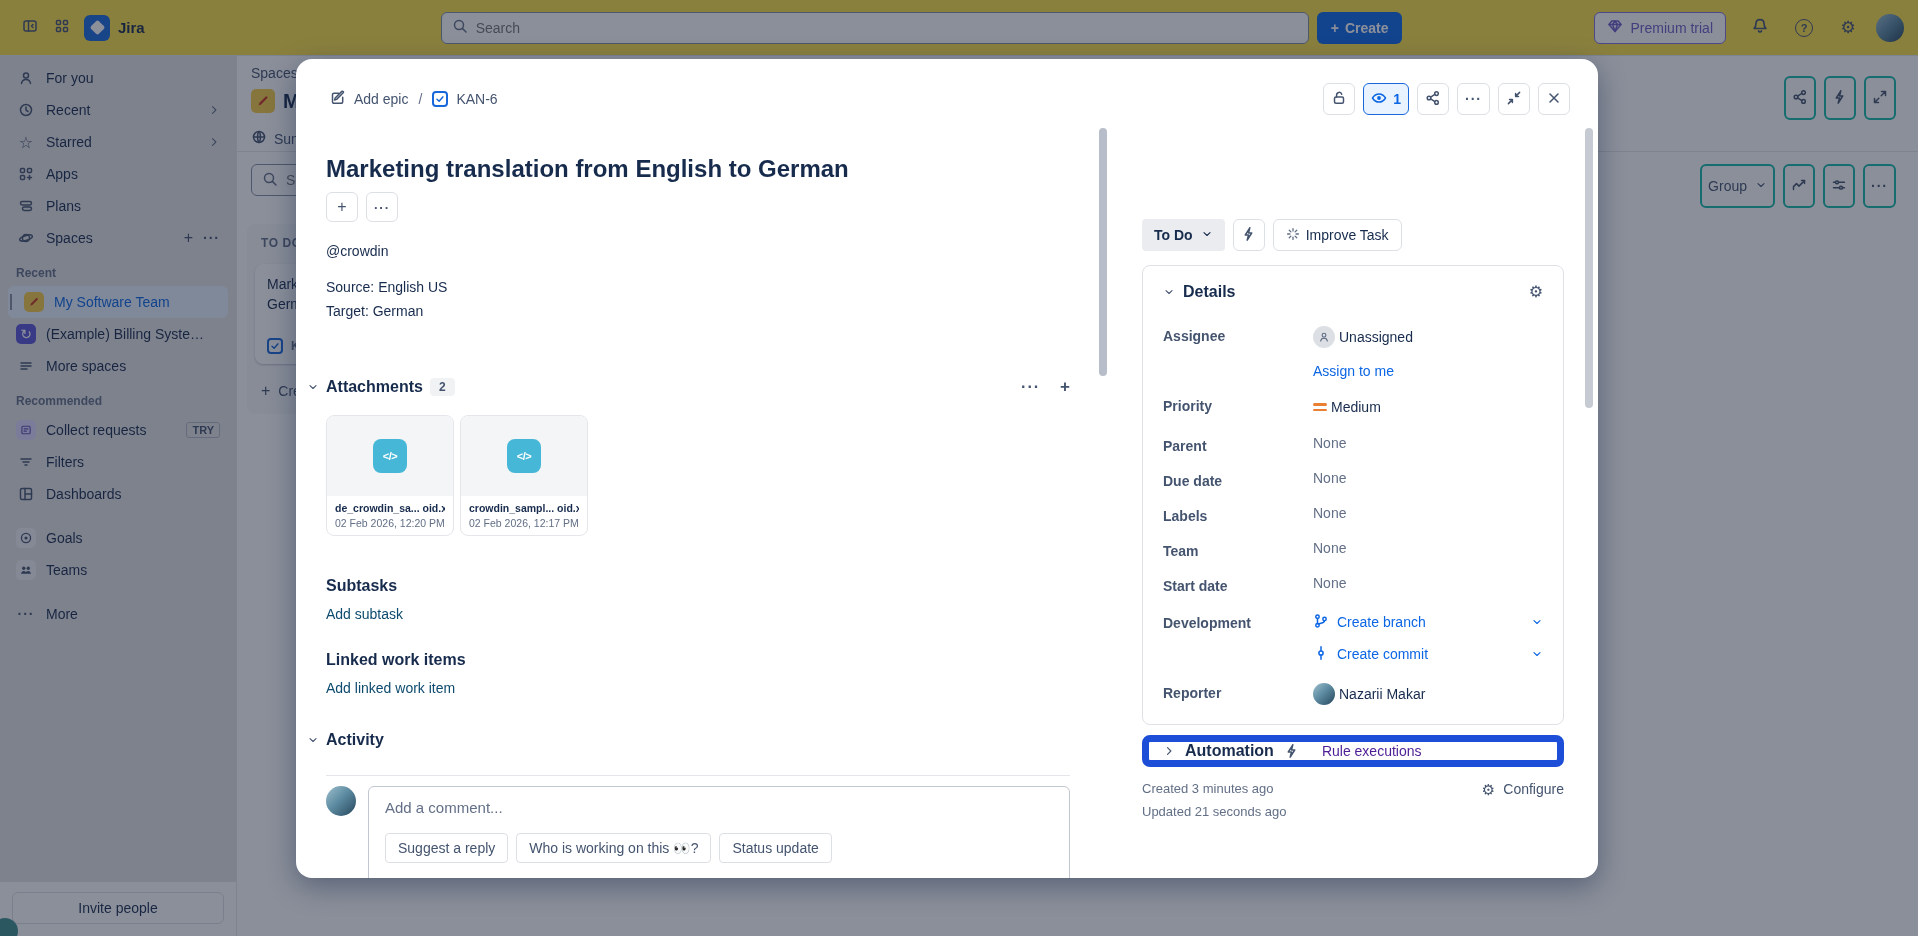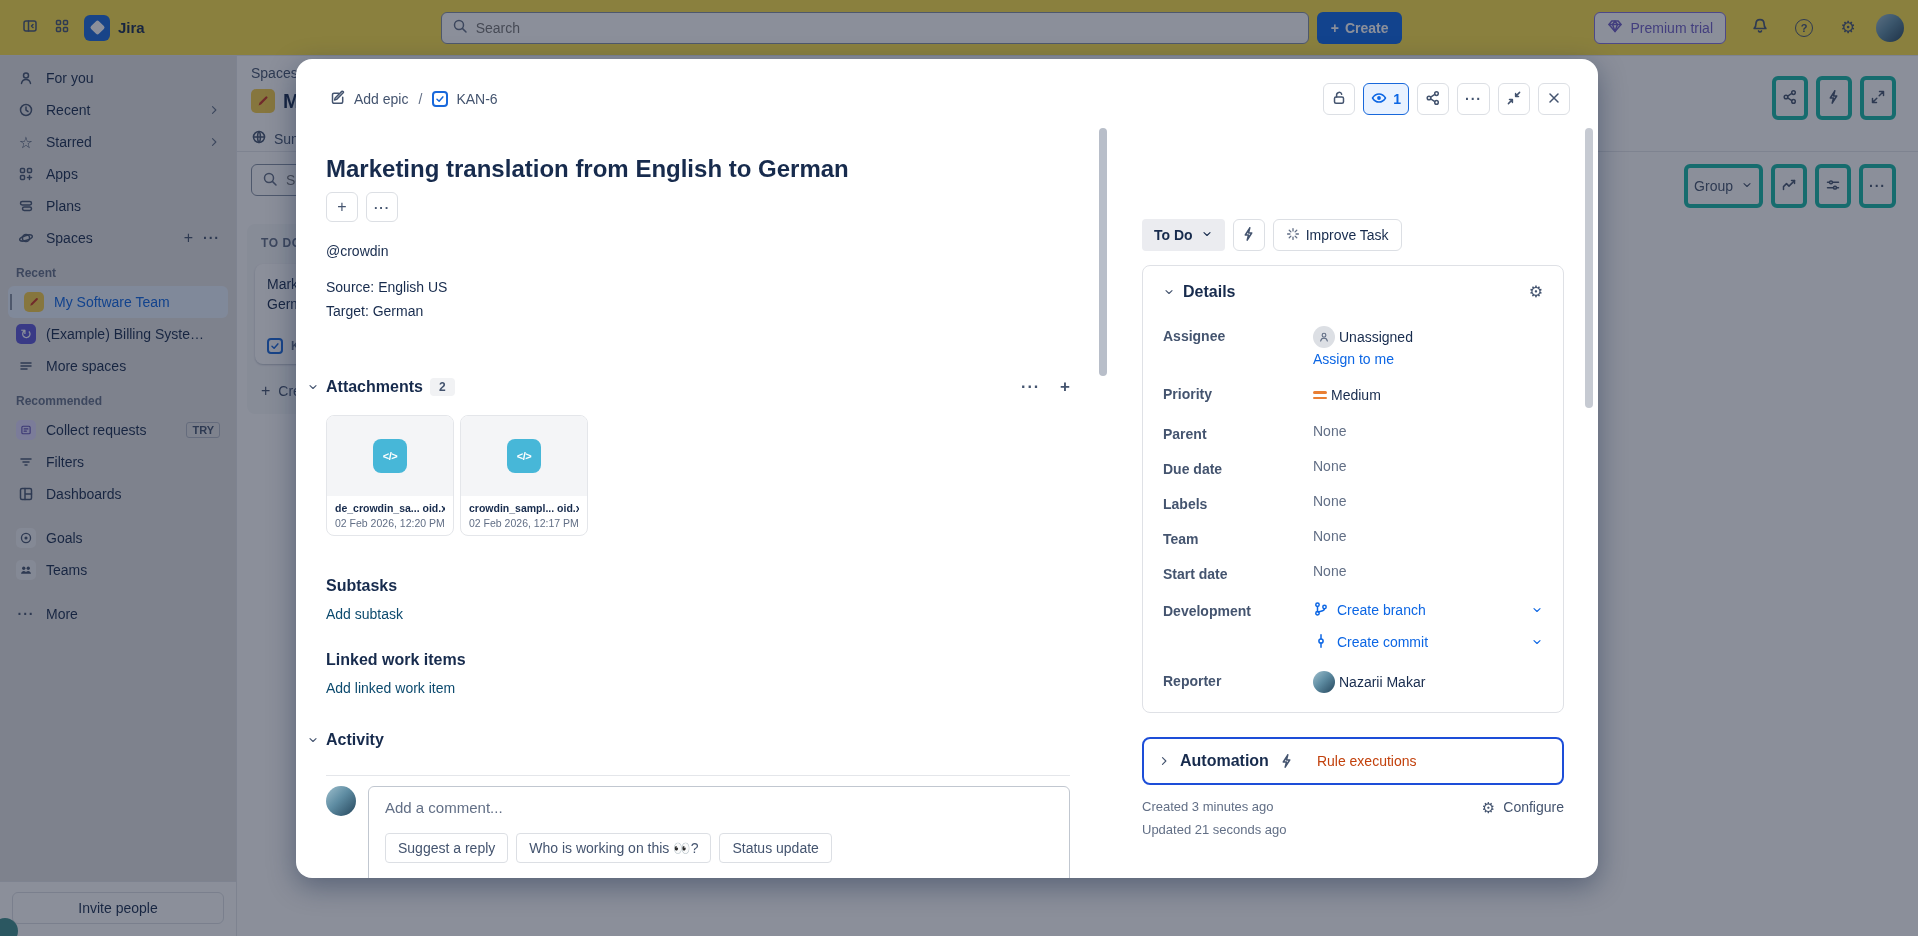--- a/index.html
+++ b/index.html
@@ -41,21 +41,21 @@
 
 .main{position:absolute;top:56px;left:237px;right:0;bottom:0;background:#fff}
 .bcrumb{position:absolute;top:9px;left:14px;color:#44546F;font-size:14px}
 .btitle{position:absolute;top:33px;left:14px;display:flex;gap:8px;align-items:center;font-size:20px;font-weight:700;white-space:nowrap}
 .btabs{position:absolute;top:73px;left:14px;display:flex;gap:7px;align-items:center;font-weight:500;color:#44546F;white-space:nowrap}
 .bdivider{position:absolute;top:95px;left:0;right:0;height:1px;background:#E4E6EA}
 .bsearch{position:absolute;top:108px;left:14px;width:200px;height:32px;border:1px solid #8590A2;border-radius:6px;display:flex;align-items:center;gap:8px;padding:0 10px;color:#626F86;background:#fff}
 .bsearch input{border:none;outline:none;width:120px;font-size:14px;background:transparent}
 .bha{position:absolute;top:20px;right:22px;display:flex;gap:8px}
 .btr{position:absolute;top:108px;right:22px;display:flex;gap:8px}
-.obtn{height:44px;min-width:32px;border:4px solid #14b8a6;border-radius:6px;background:#fff;display:flex;align-items:center;justify-content:center;gap:8px;color:#44546F;padding:16px 6px;font-size:14px;font-weight:500;cursor:pointer}
+.obtn{height:44px;min-width:32px;border:2px solid #14b8a6;border-radius:6px;background:#fff;display:flex;align-items:center;justify-content:center;gap:8px;color:#44546F;padding:16px 6px;font-size:14px;font-weight:500;cursor:pointer}
 .bcolumn{position:absolute;top:168px;left:10px;width:272px;background:#F7F8F9;border-radius:8px;padding:8px}
 .bcol-h{font-size:12px;font-weight:600;color:#626F86;padding:4px 6px;letter-spacing:.6px}
 .bcard{margin-top:10px;background:#fff;border-radius:8px;box-shadow:0 1px 2px rgba(9,30,66,.25);padding:10px 12px;cursor:pointer}
 .bcard-title{font-size:14px;line-height:20px;max-height:40px;overflow:hidden}
 .bcard-keyrow{display:flex;gap:8px;align-items:center;margin-top:24px;color:#626F86;font-size:12px;font-weight:600}
 .bcreate{margin-top:12px;display:flex;gap:8px;align-items:center;font-weight:500;color:#44546F;padding:6px;cursor:pointer}
 .taskic{width:16px;height:16px;border:2px solid #1868DB;border-radius:4px;display:flex;align-items:center;justify-content:center;background:#fff;flex:none}
 
 .blanket{position:absolute;inset:0;background:rgba(23,32,54,.5);z-index:5}
 .modal{position:absolute;left:296px;top:59px;width:1302px;height:819px;background:#fff;border-radius:16px;box-shadow:0 8px 28px rgba(9,30,66,.4);z-index:10;overflow:hidden}
@@ -102,22 +102,22 @@
 .dlabel{width:150px;flex:none;color:#44546F;font-weight:600;font-size:14px;padding-top:3px}
 .dval{flex:1;font-size:14px}
 .vline{display:flex;align-items:center;gap:4px;min-height:24px}
 .linkb{color:#0C66E4;cursor:pointer}
 .s-avatar{width:22px;height:22px;border-radius:50%;background:#DCDFE4;display:flex;align-items:center;justify-content:center;color:#626F86;flex:none}
 .p-avatar{width:22px;height:22px;border-radius:50%;background:linear-gradient(135deg,#9FC0CE 0%,#5E8CA2 45%,#24455B 100%);flex:none}
 .prio{display:flex;flex-direction:column;gap:3px;width:14px}
 .prio span{height:2.5px;border-radius:2px;background:#E97F33}
 .devline{display:flex;align-items:center;gap:8px;color:#0C66E4;min-height:24px;margin-bottom:8px;cursor:pointer}
 .devline .dchev{margin-left:auto;color:#44546F;display:flex}
-.auto-panel{margin-top:24px;border:2px solid #1d4ed8;border-radius:8px;height:48px;display:flex;align-items:center;gap:10px;padding:0 14px}
-.auto-note{color:#c2410c;font-size:14px;margin-left:12px}
+.auto-panel{margin-top:10px;border:7px solid #1d4ed8;border-radius:8px;height:32px;display:flex;align-items:center;gap:10px;padding:0 14px}
+.auto-note{color:#4c1d95;font-size:14px;margin-left:12px}
 .m-footer{margin-top:14px;display:flex;align-items:flex-start;font-size:13px;color:#626F86}
 .m-footer .cfg{margin-left:auto;display:flex;align-items:center;gap:8px;color:#44546F;font-weight:500;font-size:14px;cursor:pointer}
 .sb{position:absolute;width:8px;border-radius:4px;background:#B8BEC9;z-index:11}
 </style>
 </head>
 <body>
 
 <header class="topnav">
   <button class="icbtn">
     <span><svg class="s i16" viewBox="0 0 16 16">
@@ -582,21 +582,21 @@
         <div class="dval">
           <div class="vline">
             <span class="s-avatar">
                 <svg class="s i12" viewBox="0 0 16 16">
                   <circle cx="8" cy="5.5" r="2.5"></circle>
                   <path d="M3.5 13.4c.6-2.5 2.3-3.9 4.5-3.9s3.9 1.4 4.5 3.9"></path>
                 </svg>
               </span>
             <span>Unassigned</span>
           </div>
-          <div class="linkb" style="margin-top:2px">Assign to me</div>
+          <div class="linkb" style="margin-top:14px">Assign to me</div>
         </div>
       </div>
       <div class="drow">
         <div class="dlabel">Priority</div>
         <div class="dval">
             <div class="vline">
           <span class="prio">
                 <span></span>
                 <span></span>
               </span>

